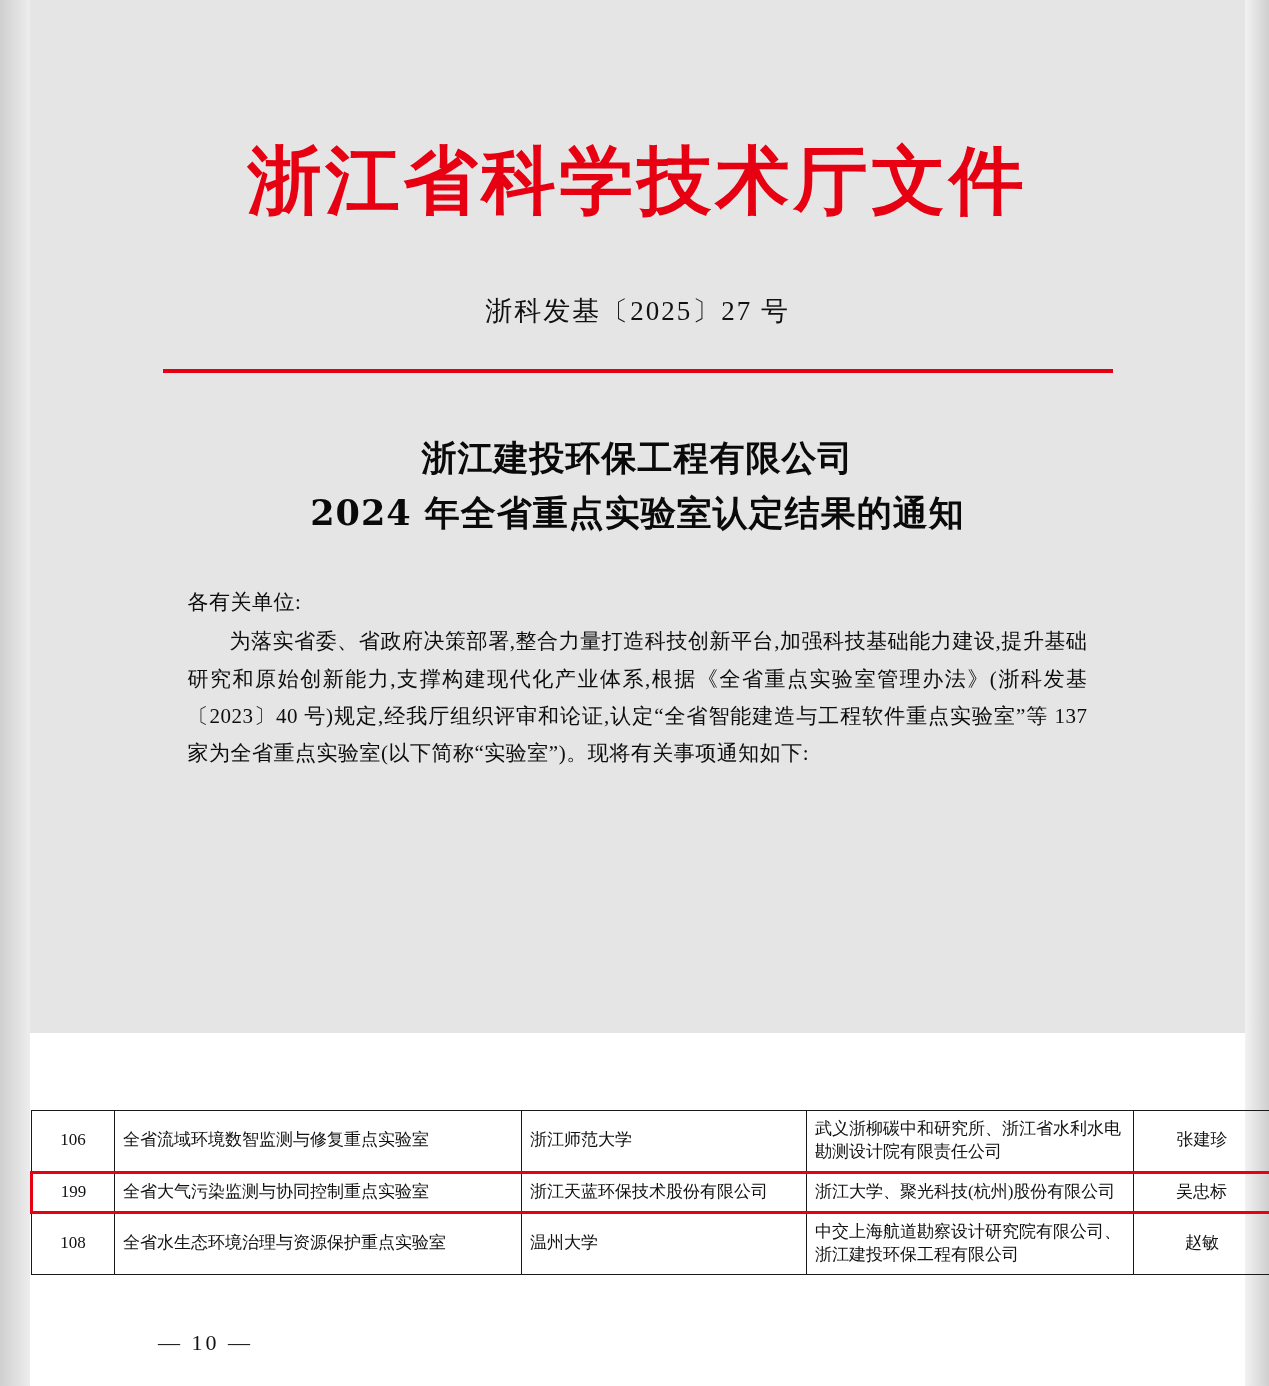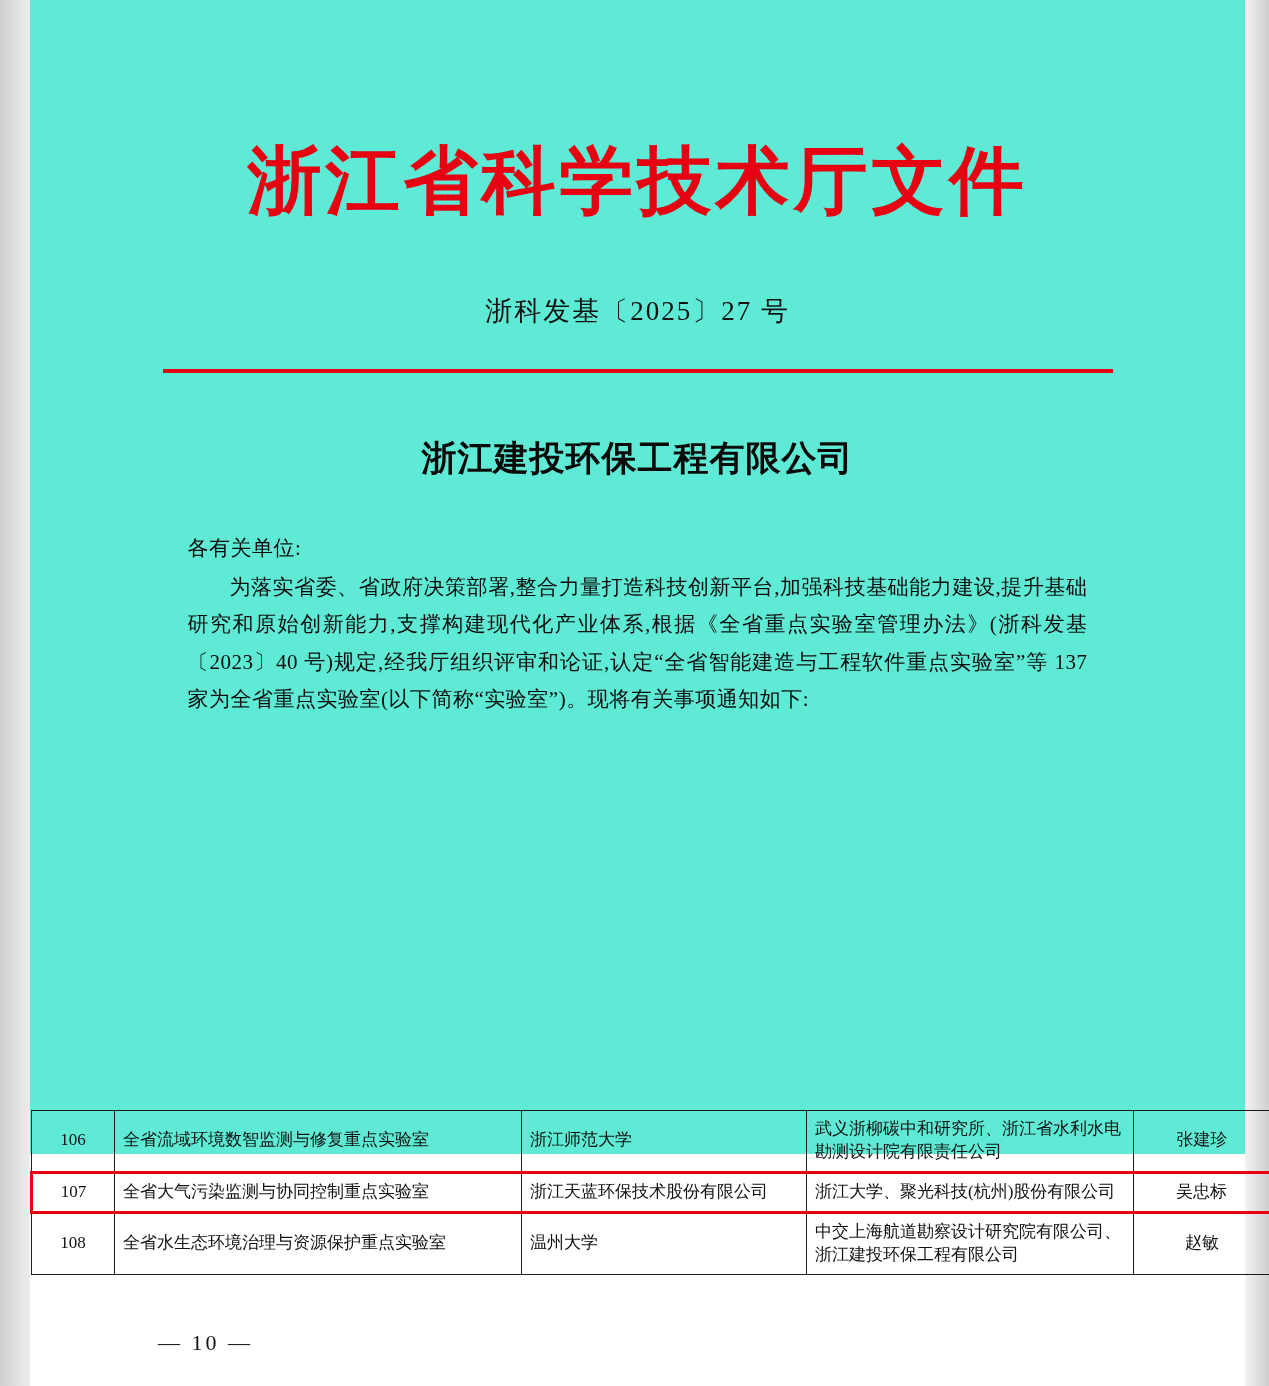--- a/index.html
+++ b/index.html
@@ -20,22 +20,22 @@
     top: 0;
     width: 1269px;
     height: 1386px;
     background: #ffffff;
   }
   .page-inner {
     position: absolute;
     left: 30px;
     top: 0px;
     width: 1215px;
-    height: 1154px;
-    background: #5eead4;
+    height: 1033px;
+    background: #e5e5e5;
   }
   
   .masthead {
     text-align: center;
     color: #e60012;
     font-family: "DejaVu Serif", "Liberation Serif", serif;
     font-weight: bold;
     font-size: 74px;
     letter-spacing: 4px;
     margin-top: 140px;
@@ -174,40 +174,41 @@
   <div class="page-inner">
 
     <div class="masthead">浙江省科学技术厅文件</div>
 
     <div class="doc-number">浙科发基〔2025〕27 号</div>
 
     <div class="red-rule"></div>
 
     <div class="doc-title">
       <div>浙江建投环保工程有限公司</div>
+      <div>2024 年全省重点实验室认定结果的通知</div>
     </div>
 
     <div class="body-block">
       <p class="salutation">各有关单位:</p>
       <p class="para">为落实省委、省政府决策部署,整合力量打造科技创新平台,加强科技基础能力建设,提升基础研究和原始创新能力,支撑构建现代化产业体系,根据《全省重点实验室管理办法》(浙科发基〔2023〕40 号)规定,经我厅组织评审和论证,认定“全省智能建造与工程软件重点实验室”等 137 家为全省重点实验室(以下简称“实验室”)。现将有关事项通知如下:</p>
     </div>
   </div>
 
   <div class="table-wrap">
     <table class="lab-table">
       <tbody>
         <tr>
           <td class="c-num">106</td>
           <td class="c-name">全省流域环境数智监测与修复重点实验室</td>
           <td class="c-host">浙江师范大学</td>
           <td class="c-partner">武义浙柳碳中和研究所、浙江省水利水电勘测设计院有限责任公司</td>
           <td class="c-person">张建珍</td>
         </tr>
         <tr class="highlighted">
-          <td class="c-num">107</td>
+          <td class="c-num">199</td>
           <td class="c-name">全省大气污染监测与协同控制重点实验室</td>
           <td class="c-host">浙江天蓝环保技术股份有限公司</td>
           <td class="c-partner">浙江大学、聚光科技(杭州)股份有限公司</td>
           <td class="c-person">吴忠标</td>
         </tr>
         <tr>
           <td class="c-num">108</td>
           <td class="c-name">全省水生态环境治理与资源保护重点实验室</td>
           <td class="c-host">温州大学</td>
           <td class="c-partner">中交上海航道勘察设计研究院有限公司、浙江建投环保工程有限公司</td>

